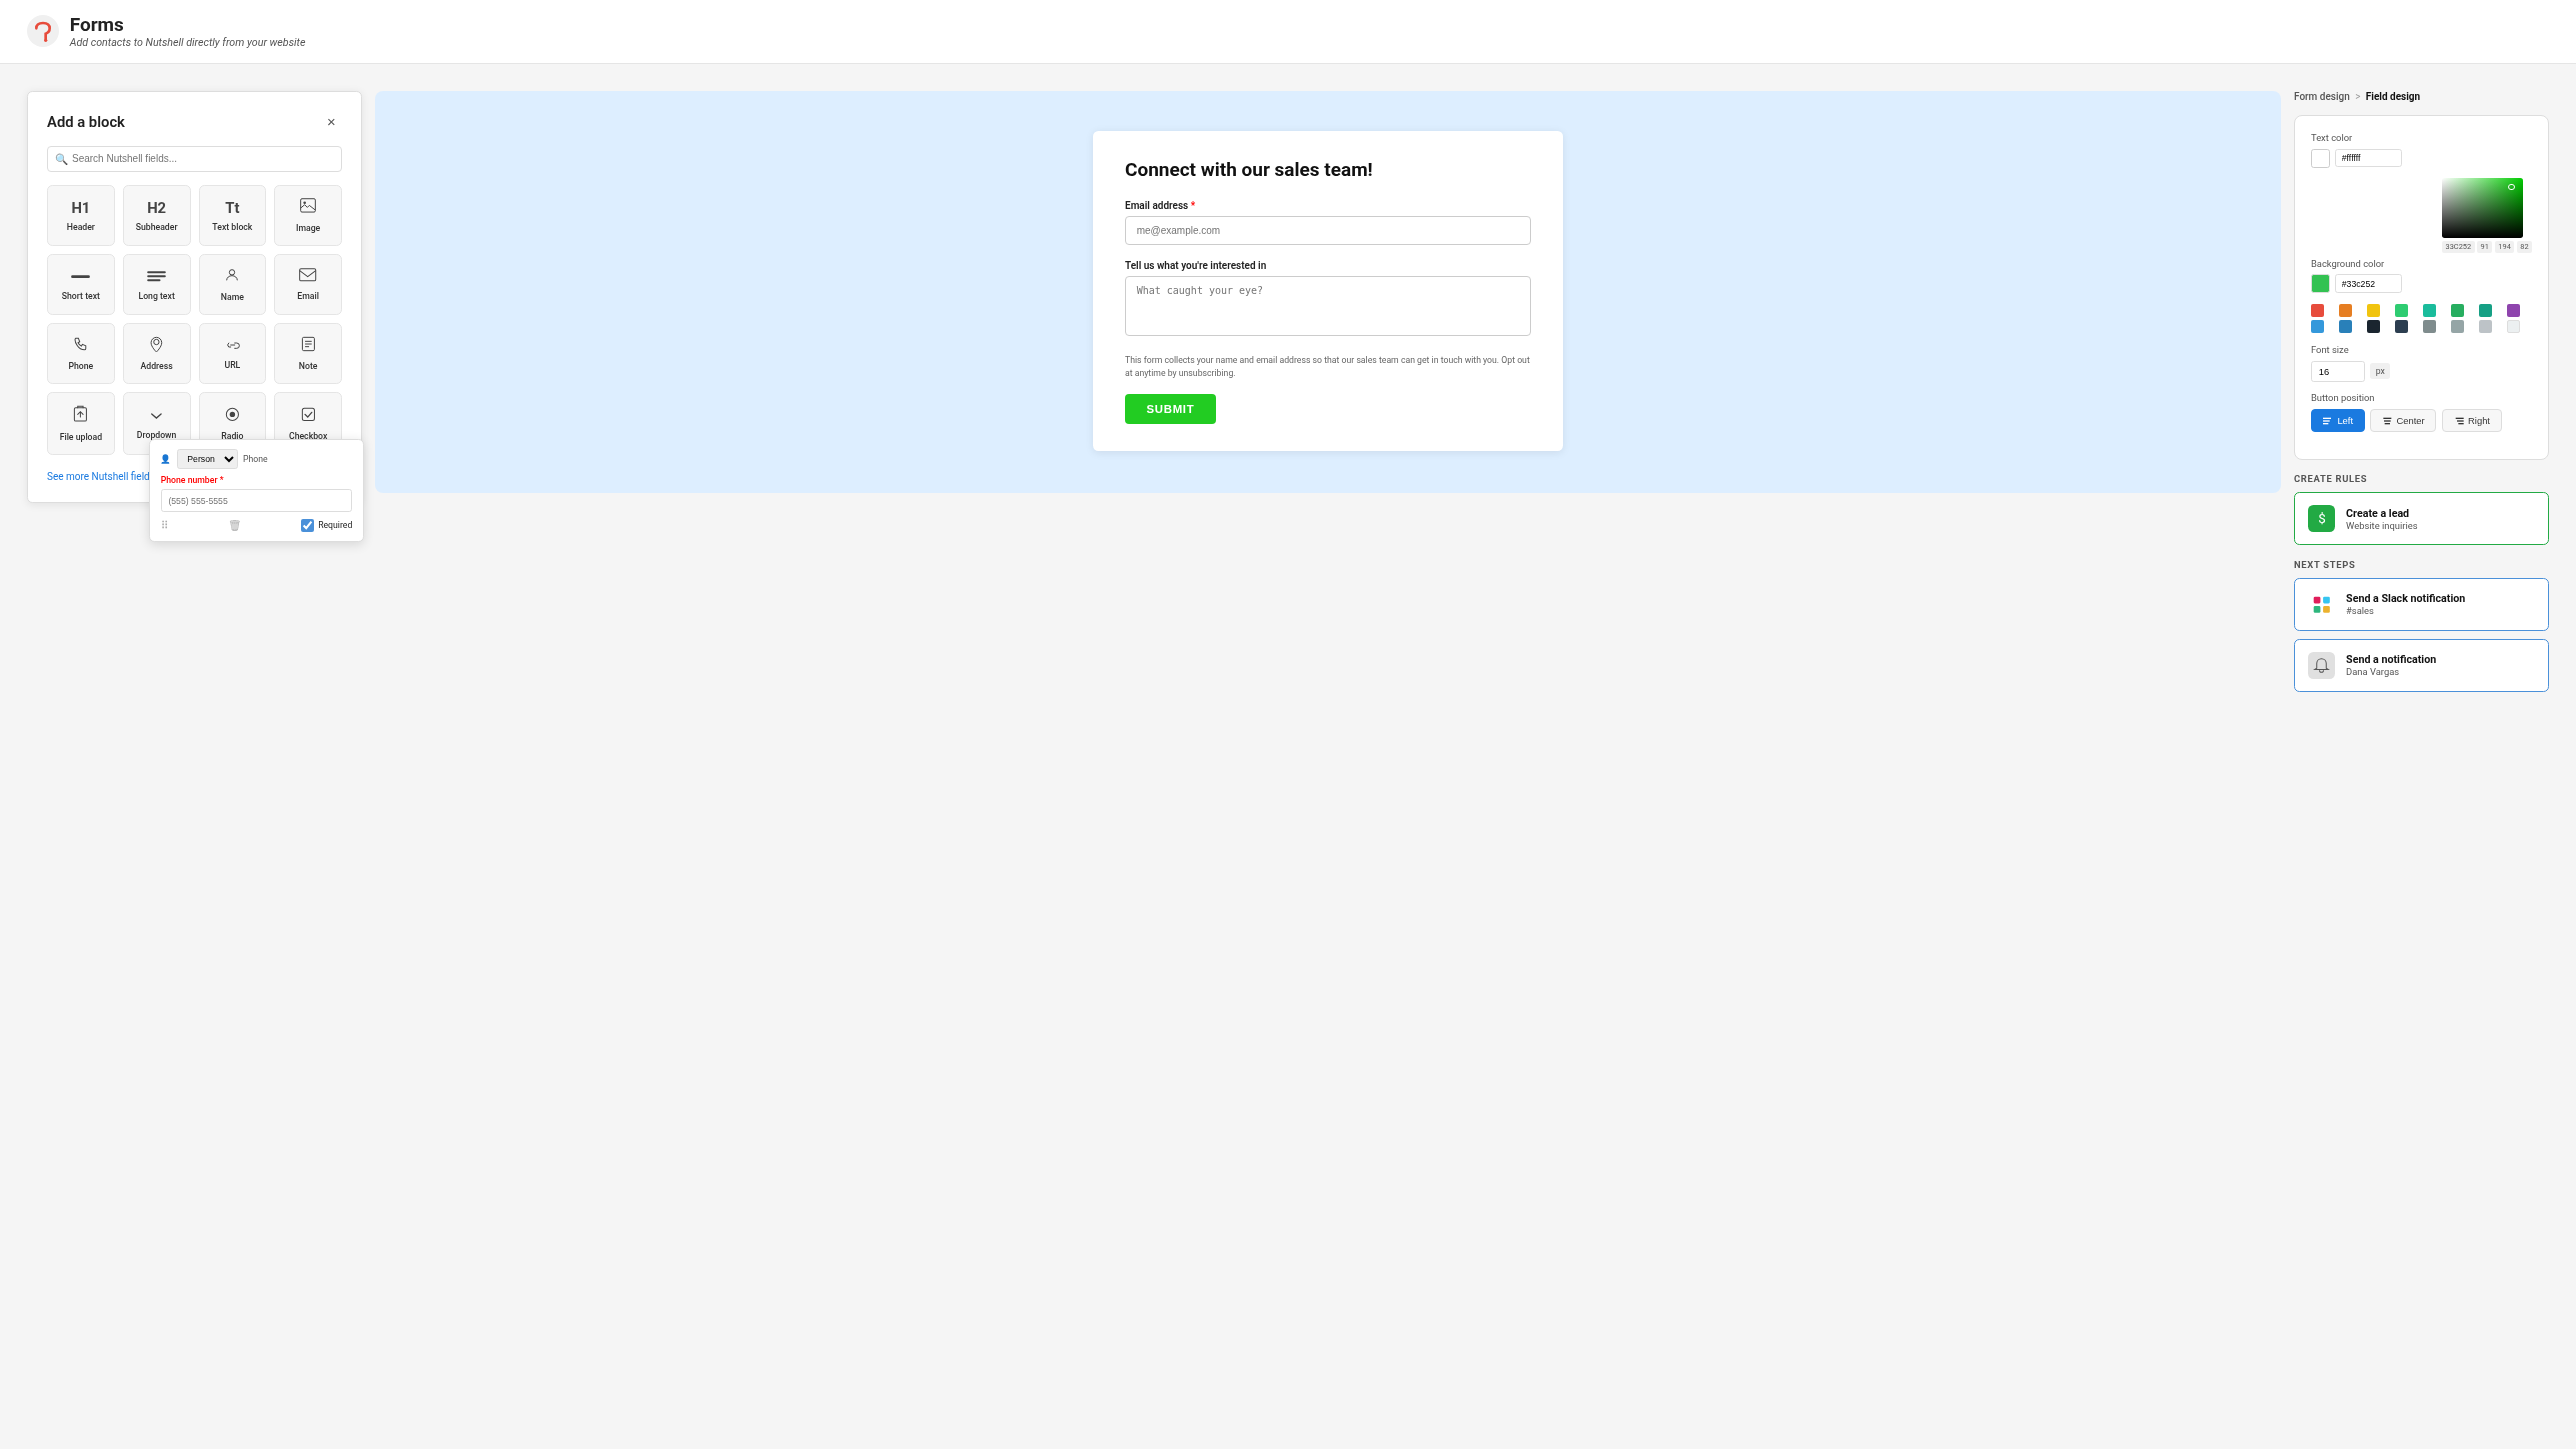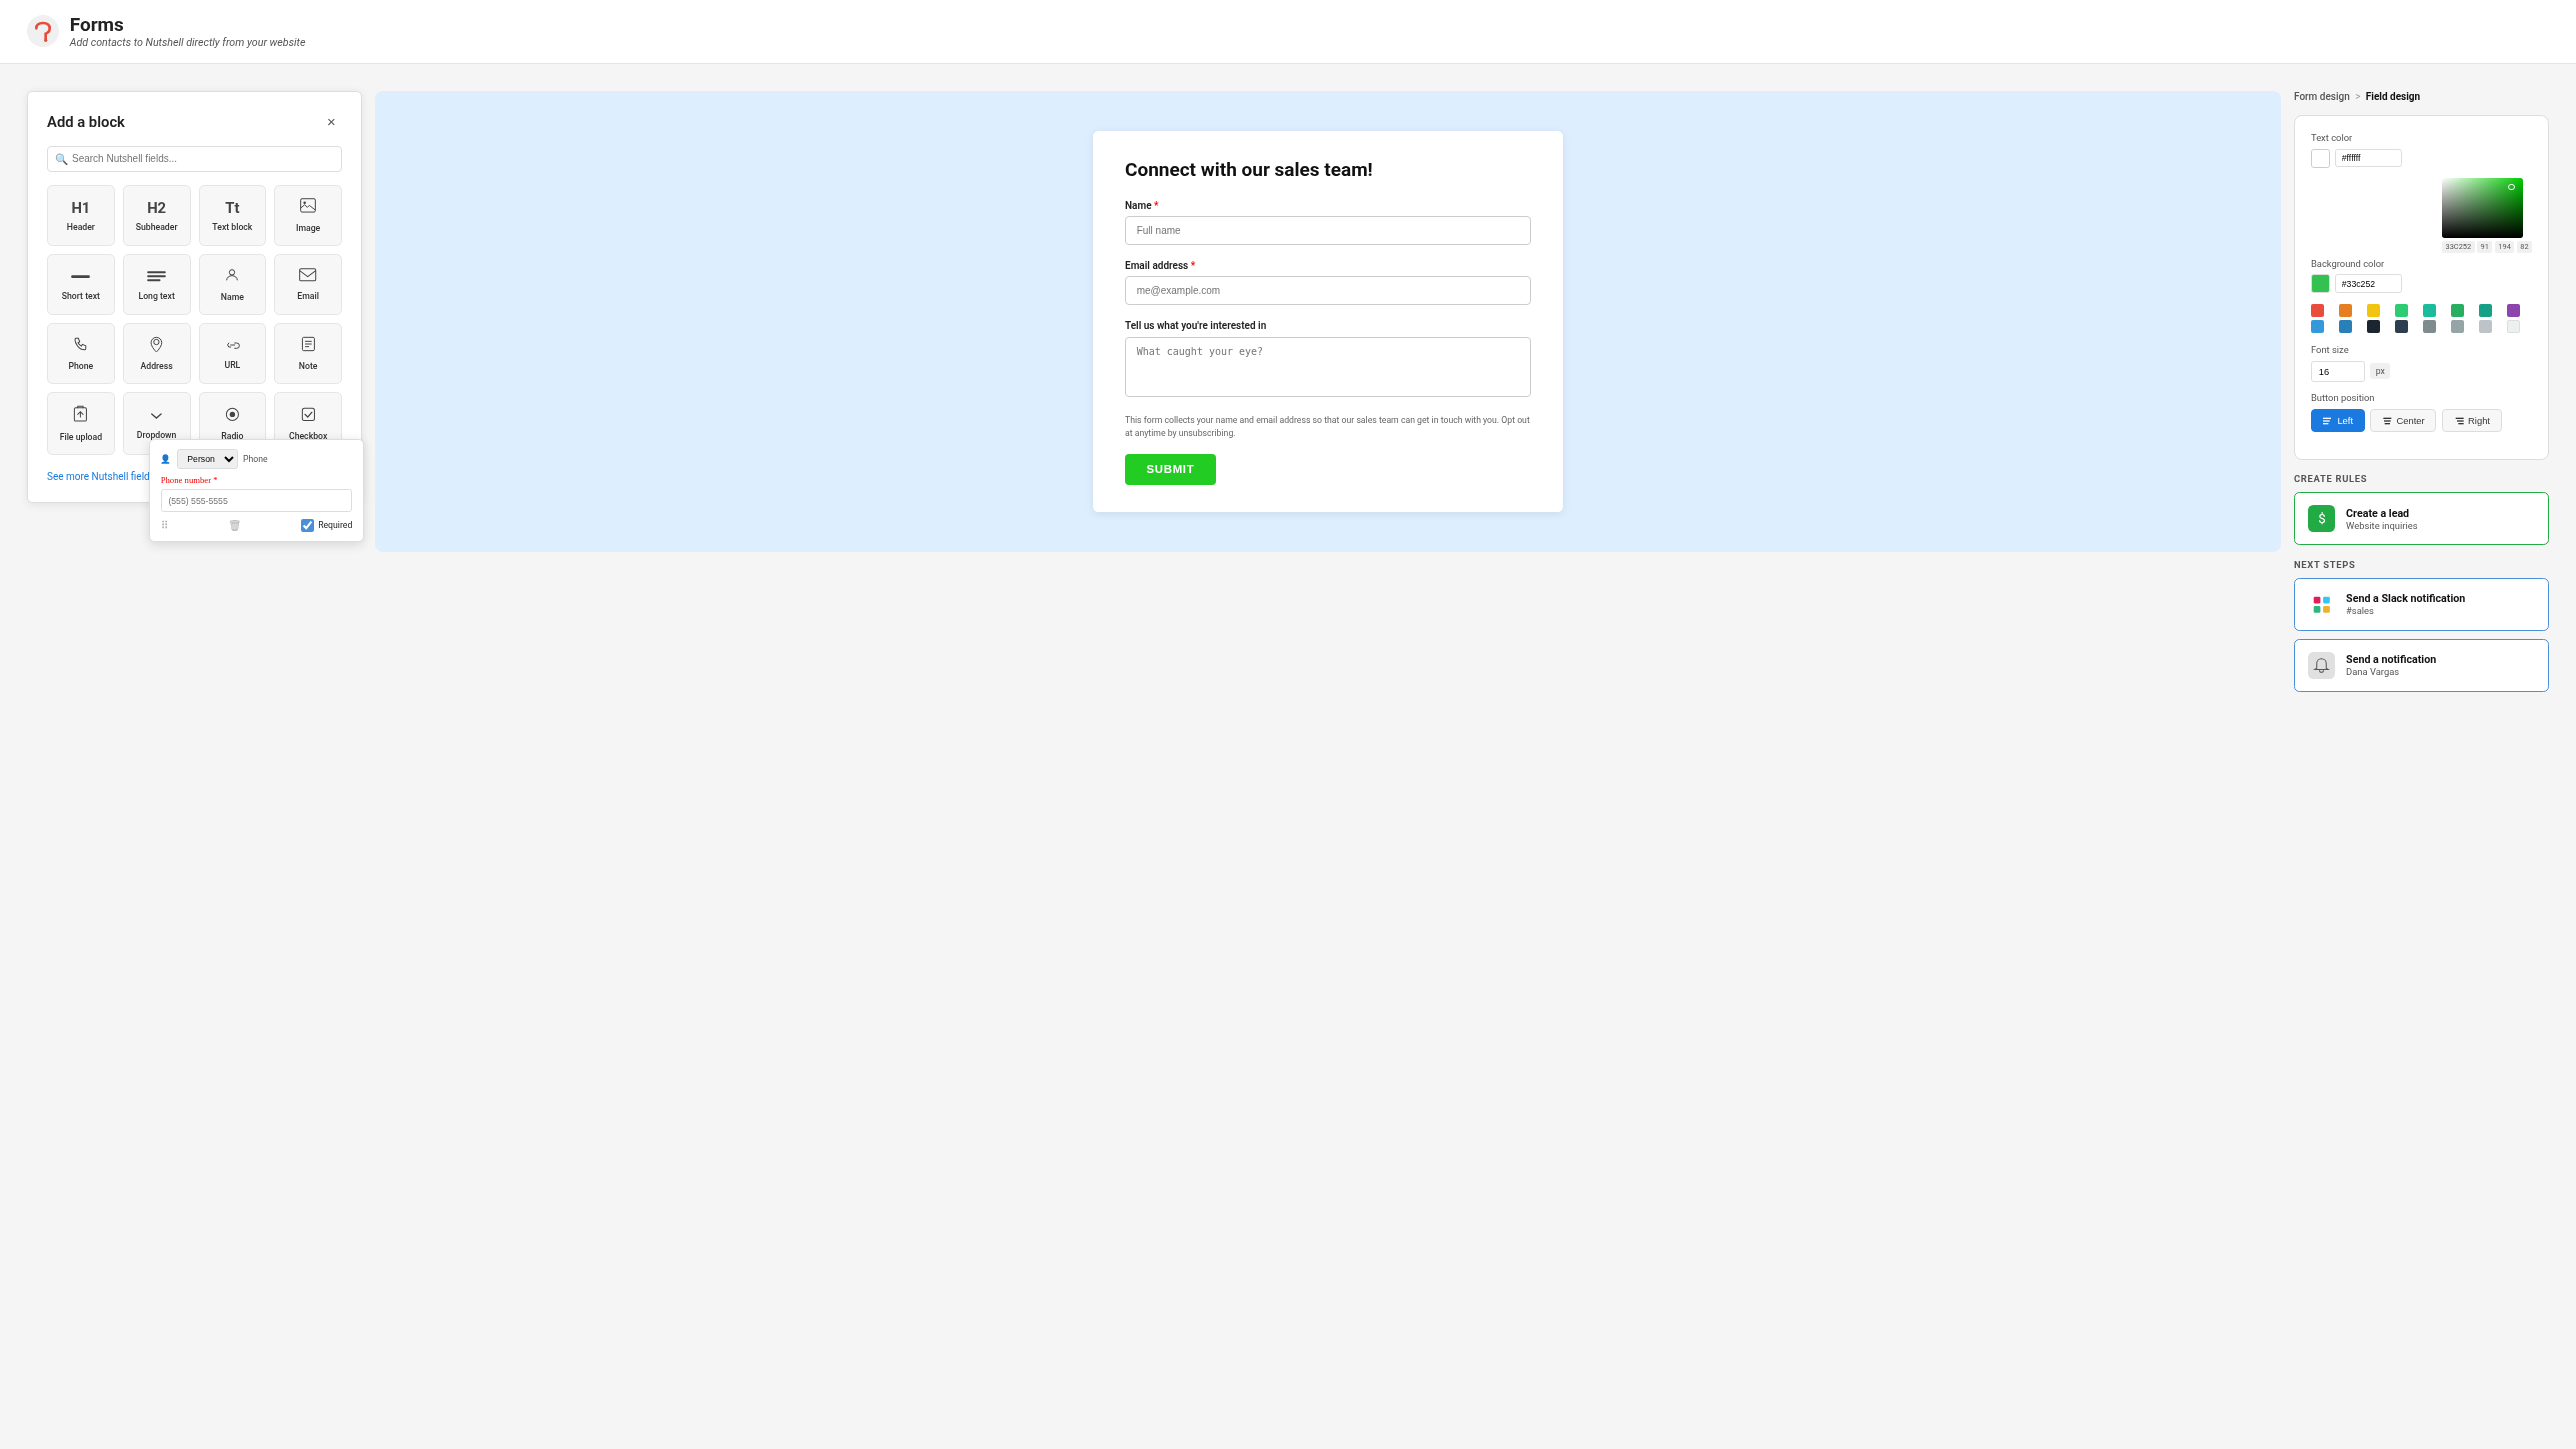--- a/index.html
+++ b/index.html
@@ -169,21 +169,20 @@
     .phone-field-popup-selects select {
       border: 0.7px solid #ddd;
       border-radius: 2.7px;
       padding: 2.7px 5.4px;
       font-size: 8.7px;
     }
     .phone-label-row {
       font-size: 8.7px;
       margin-bottom: 4px;
       font-weight: 500;
-      font-family: Liberation Serif, serif;
     }
     .phone-label-row span { color: red; }
     .phone-input {
       width: 100%;
       border: 0.7px solid #ddd;
       border-radius: 2.7px;
       padding: 5.4px 6.7px;
       font-size: 8.7px;
       color: #aaa;
       margin-bottom: 6.7px;
@@ -663,26 +662,20 @@
           <span>Required</span>
         </div>
       </div>
     </div>
   </div>
 
   <div class="form-preview">
     <div class="form-card">
       <h2>Connect with our sales team!</h2>
 
-      <div class="form-field-group">
-        <label class="form-field-label">
-          Name <span class="required-star">*</span>
-        </label>
-        <input class="form-input" type="text" placeholder="Full name" style="">
-      </div>
 
       <div class="form-field-group">
         <label class="form-field-label">
           Email address <span class="required-star">*</span>
         </label>
         <input class="form-input" type="email" placeholder="me@example.com" style="">
       </div>
 
       <div class="form-field-group">
         <label class="form-field-label">

